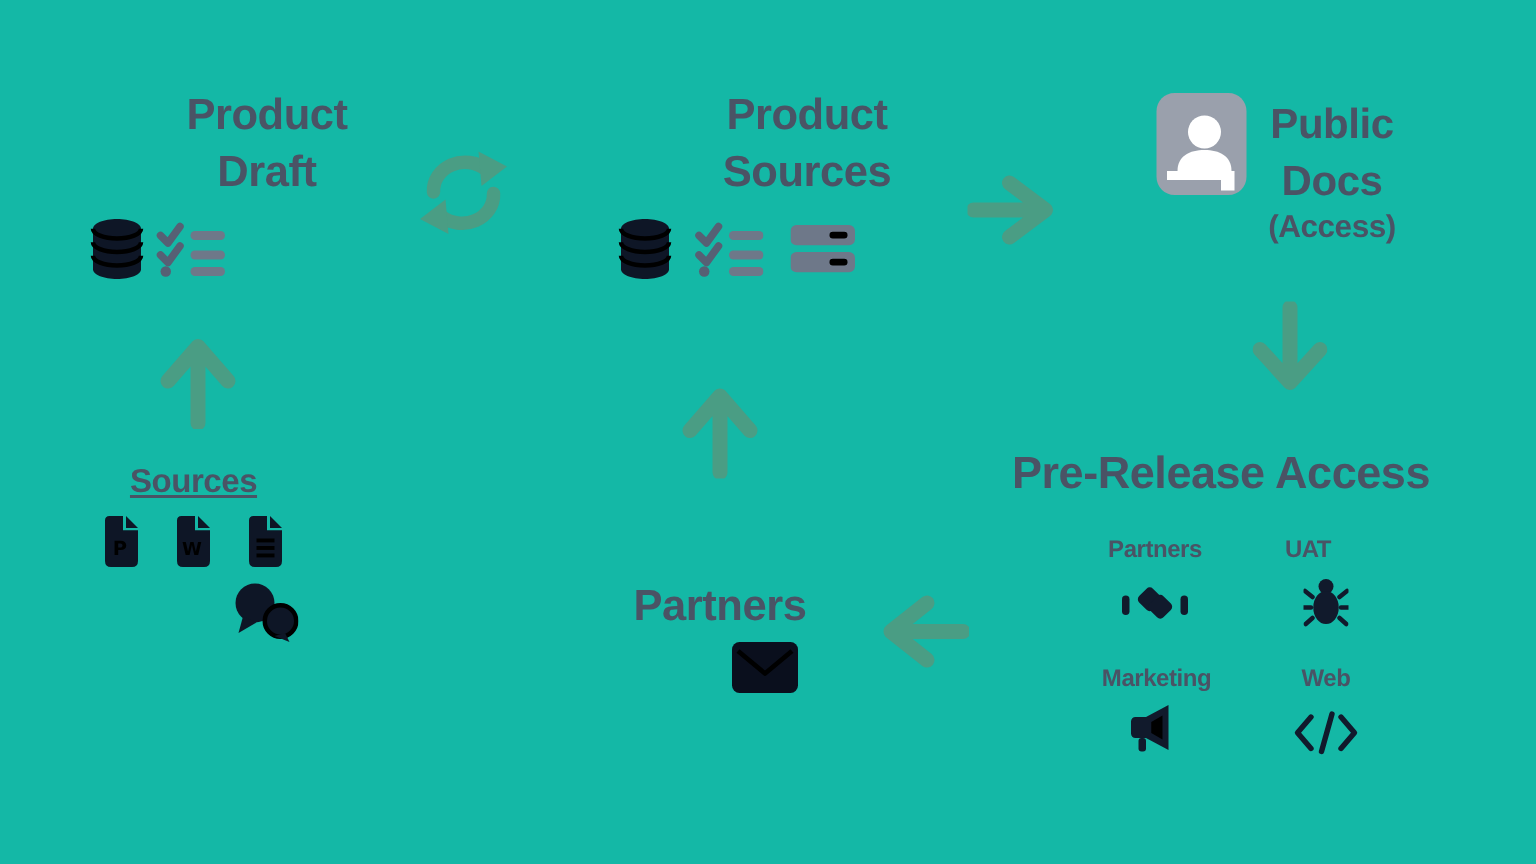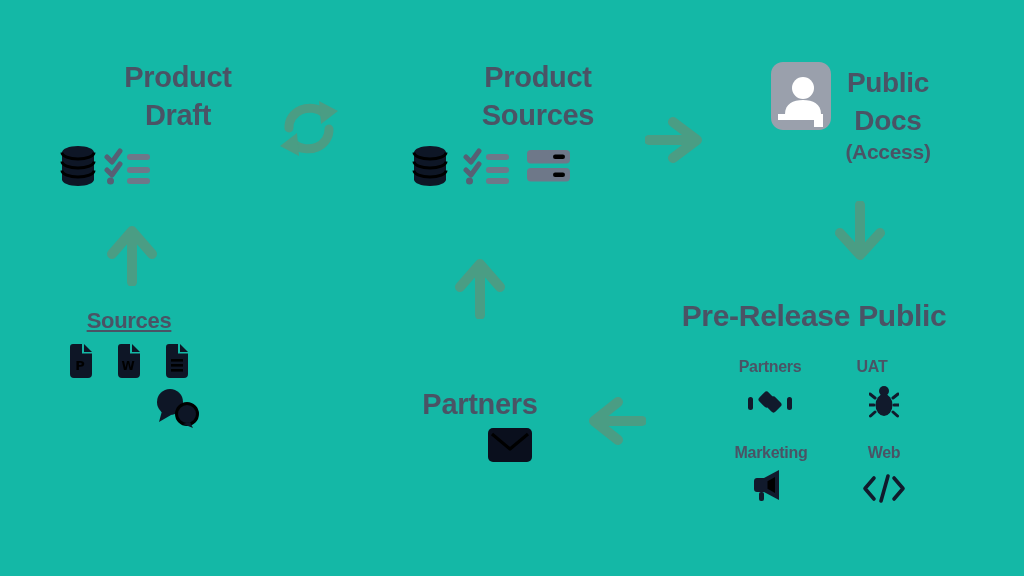--- a/index.html
+++ b/index.html
@@ -113,21 +113,21 @@
     <div>Docs</div>
     <div class="t21">(Access)</div>
   </div>
 
   <div class="abs" style="left:835px;top:201px;">
     <svg width="50" height="62" viewBox="0 0 50 62">
       <path d="M25 4 V44 M5 32 L25 54 L45 32" fill="none" stroke="#4a9d84" stroke-width="10" stroke-linecap="round" stroke-linejoin="round"></path>
     </svg>
   </div>
 
-  <div class="abs title t30" style="left:654px;top:299px;width:320px;">Pre-Release Public</div>
+  <div class="abs title t30" style="left:654px;top:299px;width:320px;">Pre-Release Access</div>
 
   <div class="abs title t22" style="left:710px;top:354px;width:120px;">Partners</div>
   <div class="abs" style="left:748px;top:388px;">
     <svg width="44" height="30" viewBox="0 0 44 30">
       <g fill="#111a2c">
         <rect x="0" y="9" width="5" height="13" rx="2.5"></rect>
         <rect x="39" y="9" width="5" height="13" rx="2.5"></rect>
         <rect x="12" y="5" width="13" height="13" rx="3" transform="rotate(45 18.5 11.5)"></rect>
         <rect x="19" y="10" width="13" height="13" rx="3" transform="rotate(45 25.5 16.5)"></rect>
       </g>

